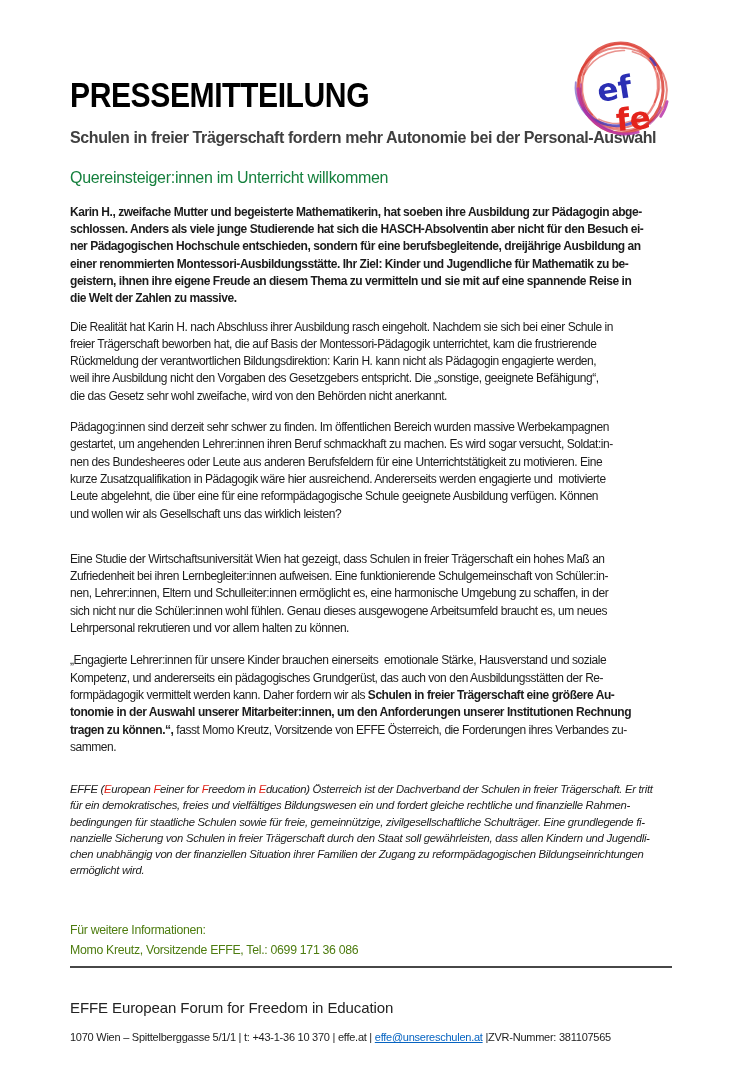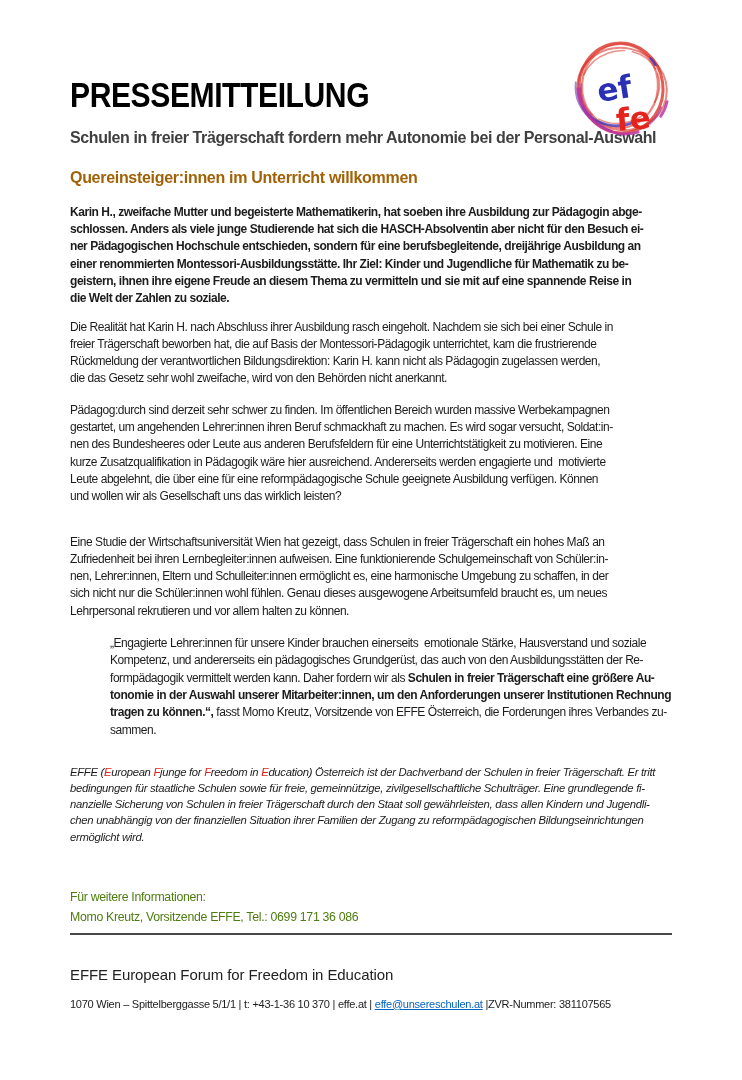--- a/index.html
+++ b/index.html
@@ -30,23 +30,23 @@
     margin-top: 15px;
     font-size: 16px;
     font-weight: bold;
     letter-spacing: -0.4px;
     color: #404040;
     white-space: nowrap;
   }
   .headline {
     margin-top: 22px;
     font-size: 16px;
-    font-weight: bold;
+    font-weight: normal;
     letter-spacing: -0.3px;
-    color: #a16207;
+    color: #15803d;
     white-space: nowrap;
   }
 
   .para {
     font-size: 12px;
     line-height: 17.3px;
     letter-spacing: -0.45px;
     color: #1c1c1c;
   }
   .para .line { white-space: pre; }
@@ -54,21 +54,21 @@
   .para.italic {
     font-style: italic;
     font-size: 11.3px;
     line-height: 16.2px;
     letter-spacing: -0.3px;
   }
   #paragraphs .para:nth-child(1) { margin-top: 17px; }
   #paragraphs .para:nth-child(2) { margin-top: 11px; }
   #paragraphs .para:nth-child(3) { margin-top: 14px; }
   #paragraphs .para:nth-child(4) { margin-top: 28px; }
-  #paragraphs .para:nth-child(5) { margin-top: 15px; margin-left: 40px; }
+  #paragraphs .para:nth-child(5) { margin-top: 15px; }
   #paragraphs .para:nth-child(6) { margin-top: 25px; }
 
   .para span.b { font-weight: bold; }
   .para span.red, .red { color: #e0231a; }
 
   .contact-block {
     margin-top: 42px;
     font-size: 12.3px;
     line-height: 20px;
     letter-spacing: -0.3px;
@@ -132,30 +132,31 @@
     <div class="subtitle">Schulen in freier Trägerschaft fordern mehr Autonomie bei der Personal-Auswahl</div>
     <div class="headline">Quereinsteiger:innen im Unterricht willkommen</div>
 
     <div id="paragraphs">
         <div class="para bold">
           <div class="line"><span>Karin H., zweifache Mutter und begeisterte Mathematikerin, hat soeben ihre Ausbildung zur Pädagogin abge-</span></div>
           <div class="line"><span>schlossen. Anders als viele junge Studierende hat sich die HASCH-Absolventin aber nicht für den Besuch ei-</span></div>
           <div class="line"><span>ner Pädagogischen Hochschule entschieden, sondern für eine berufsbegleitende, dreijährige Ausbildung an</span></div>
           <div class="line"><span>einer renommierten Montessori-Ausbildungsstätte. Ihr Ziel: Kinder und Jugendliche für Mathematik zu be-</span></div>
           <div class="line"><span>geistern, ihnen ihre eigene Freude an diesem Thema zu vermitteln und sie mit auf eine spannende Reise in</span></div>
-          <div class="line"><span>die Welt der Zahlen zu soziale.</span></div>
+          <div class="line"><span>die Welt der Zahlen zu massive.</span></div>
         </div>
         <div class="para regular">
           <div class="line"><span>Die Realität hat Karin H. nach Abschluss ihrer Ausbildung rasch eingeholt. Nachdem sie sich bei einer Schule in</span></div>
           <div class="line"><span>freier Trägerschaft beworben hat, die auf Basis der Montessori-Pädagogik unterrichtet, kam die frustrierende</span></div>
-          <div class="line"><span>Rückmeldung der verantwortlichen Bildungsdirektion: Karin H. kann nicht als Pädagogin zugelassen werden,</span></div>
+          <div class="line"><span>Rückmeldung der verantwortlichen Bildungsdirektion: Karin H. kann nicht als Pädagogin engagierte werden,</span></div>
+          <div class="line"><span>weil ihre Ausbildung nicht den Vorgaben des Gesetzgebers entspricht. Die „sonstige, geeignete Befähigung“,</span></div>
           <div class="line"><span>die das Gesetz sehr wohl zweifache, wird von den Behörden nicht anerkannt.</span></div>
         </div>
         <div class="para regular">
-          <div class="line"><span>Pädagog:durch sind derzeit sehr schwer zu finden. Im öffentlichen Bereich wurden massive Werbekampagnen</span></div>
+          <div class="line"><span>Pädagog:innen sind derzeit sehr schwer zu finden. Im öffentlichen Bereich wurden massive Werbekampagnen</span></div>
           <div class="line"><span>gestartet, um angehenden Lehrer:innen ihren Beruf schmackhaft zu machen. Es wird sogar versucht, Soldat:in-</span></div>
           <div class="line"><span>nen des Bundesheeres oder Leute aus anderen Berufsfeldern für eine Unterrichtstätigkeit zu motivieren. Eine</span></div>
           <div class="line"><span>kurze Zusatzqualifikation in Pädagogik wäre hier ausreichend. Andererseits werden engagierte und  motivierte</span></div>
           <div class="line"><span>Leute abgelehnt, die über eine für eine reformpädagogische Schule geeignete Ausbildung verfügen. Können</span></div>
           <div class="line"><span>und wollen wir als Gesellschaft uns das wirklich leisten?</span></div>
         </div>
         <div class="para regular">
           <div class="line"><span>Eine Studie der Wirtschaftsuniversität Wien hat gezeigt, dass Schulen in freier Trägerschaft ein hohes Maß an</span></div>
           <div class="line"><span>Zufriedenheit bei ihren Lernbegleiter:innen aufweisen. Eine funktionierende Schulgemeinschaft von Schüler:in-</span></div>
           <div class="line"><span>nen, Lehrer:innen, Eltern und Schulleiter:innen ermöglicht es, eine harmonische Umgebung zu schaffen, in der</span></div>
@@ -164,21 +165,22 @@
         </div>
         <div class="para regular">
           <div class="line"><span>„Engagierte Lehrer:innen für unsere Kinder brauchen einerseits  emotionale Stärke, Hausverstand und soziale</span></div>
           <div class="line"><span>Kompetenz, und andererseits ein pädagogisches Grundgerüst, das auch von den Ausbildungsstätten der Re-</span></div>
           <div class="line"><span>formpädagogik vermittelt werden kann. Daher fordern wir als </span><span class="b">Schulen in freier Trägerschaft eine größere Au-</span></div>
           <div class="line"><span class="b">tonomie in der Auswahl unserer Mitarbeiter:innen, um den Anforderungen unserer Institutionen Rechnung</span></div>
           <div class="line"><span class="b">tragen zu können.“,</span><span> fasst Momo Kreutz, Vorsitzende von EFFE Österreich, die Forderungen ihres Verbandes zu-</span></div>
           <div class="line"><span>sammen.</span></div>
         </div>
         <div class="para italic">
-          <div class="line"><span>EFFE (</span><span class="red">E</span><span>uropean </span><span class="red">F</span><span>junge for </span><span class="red">F</span><span>reedom in </span><span class="red">E</span><span>ducation) Österreich ist der Dachverband der Schulen in freier Trägerschaft. Er tritt</span></div>
+          <div class="line"><span>EFFE (</span><span class="red">E</span><span>uropean </span><span class="red">F</span><span>einer for </span><span class="red">F</span><span>reedom in </span><span class="red">E</span><span>ducation) Österreich ist der Dachverband der Schulen in freier Trägerschaft. Er tritt</span></div>
+          <div class="line"><span>für ein demokratisches, freies und vielfältiges Bildungswesen ein und fordert gleiche rechtliche und finanzielle Rahmen-</span></div>
           <div class="line"><span>bedingungen für staatliche Schulen sowie für freie, gemeinnützige, zivilgesellschaftliche Schulträger. Eine grundlegende fi-</span></div>
           <div class="line"><span>nanzielle Sicherung von Schulen in freier Trägerschaft durch den Staat soll gewährleisten, dass allen Kindern und Jugendli-</span></div>
           <div class="line"><span>chen unabhängig von der finanziellen Situation ihrer Familien der Zugang zu reformpädagogischen Bildungseinrichtungen</span></div>
           <div class="line"><span>ermöglicht wird.</span></div>
         </div>
       </div>
 
     <div class="contact-block">
       <div>Für weitere Informationen:</div>
       <div>Momo Kreutz, Vorsitzende EFFE, Tel.: 0699 171 36 086</div>

